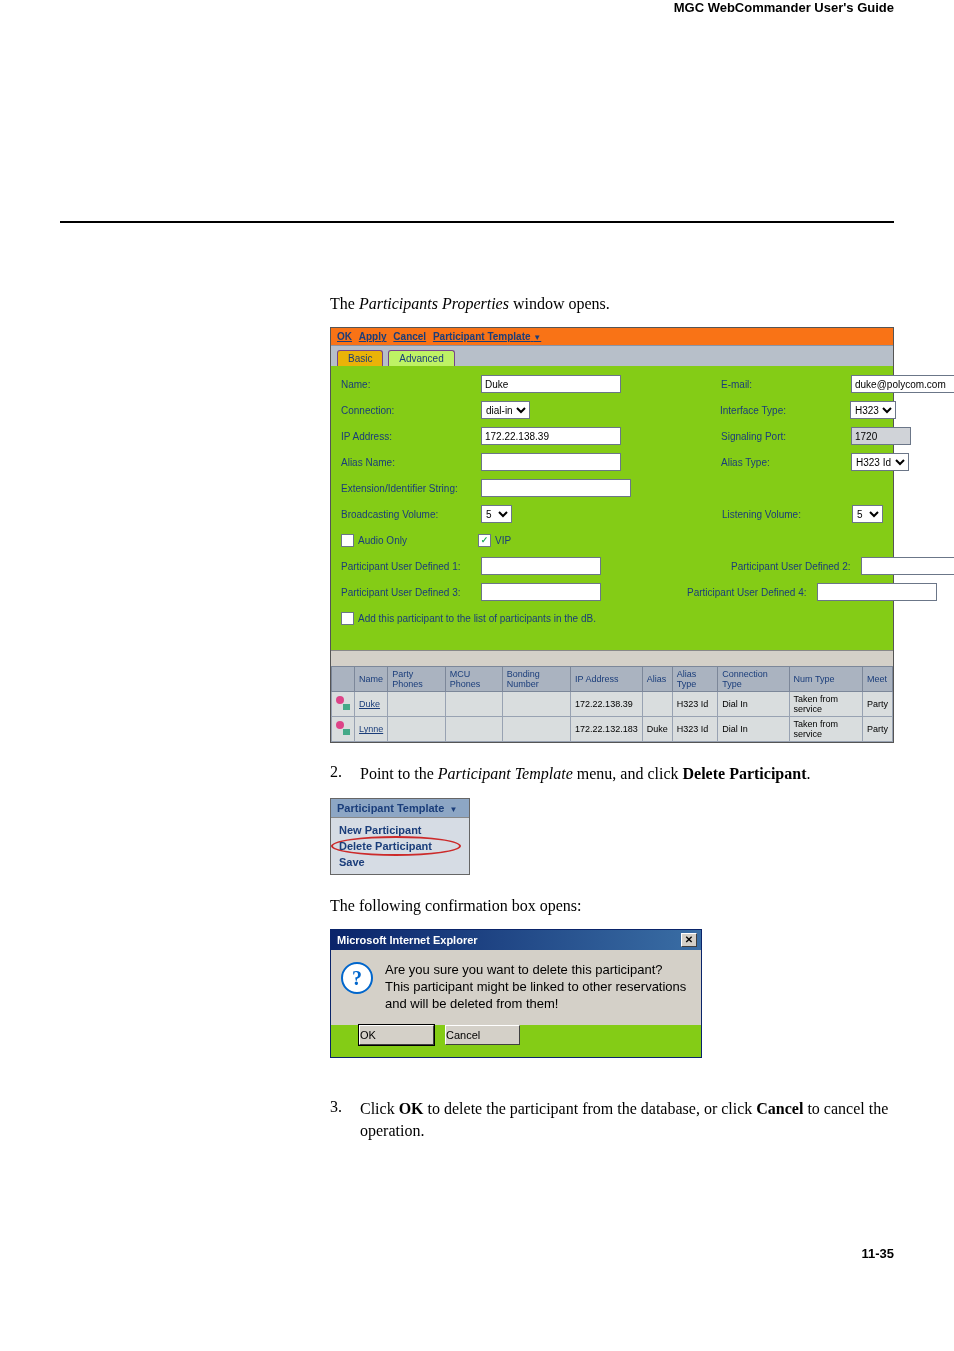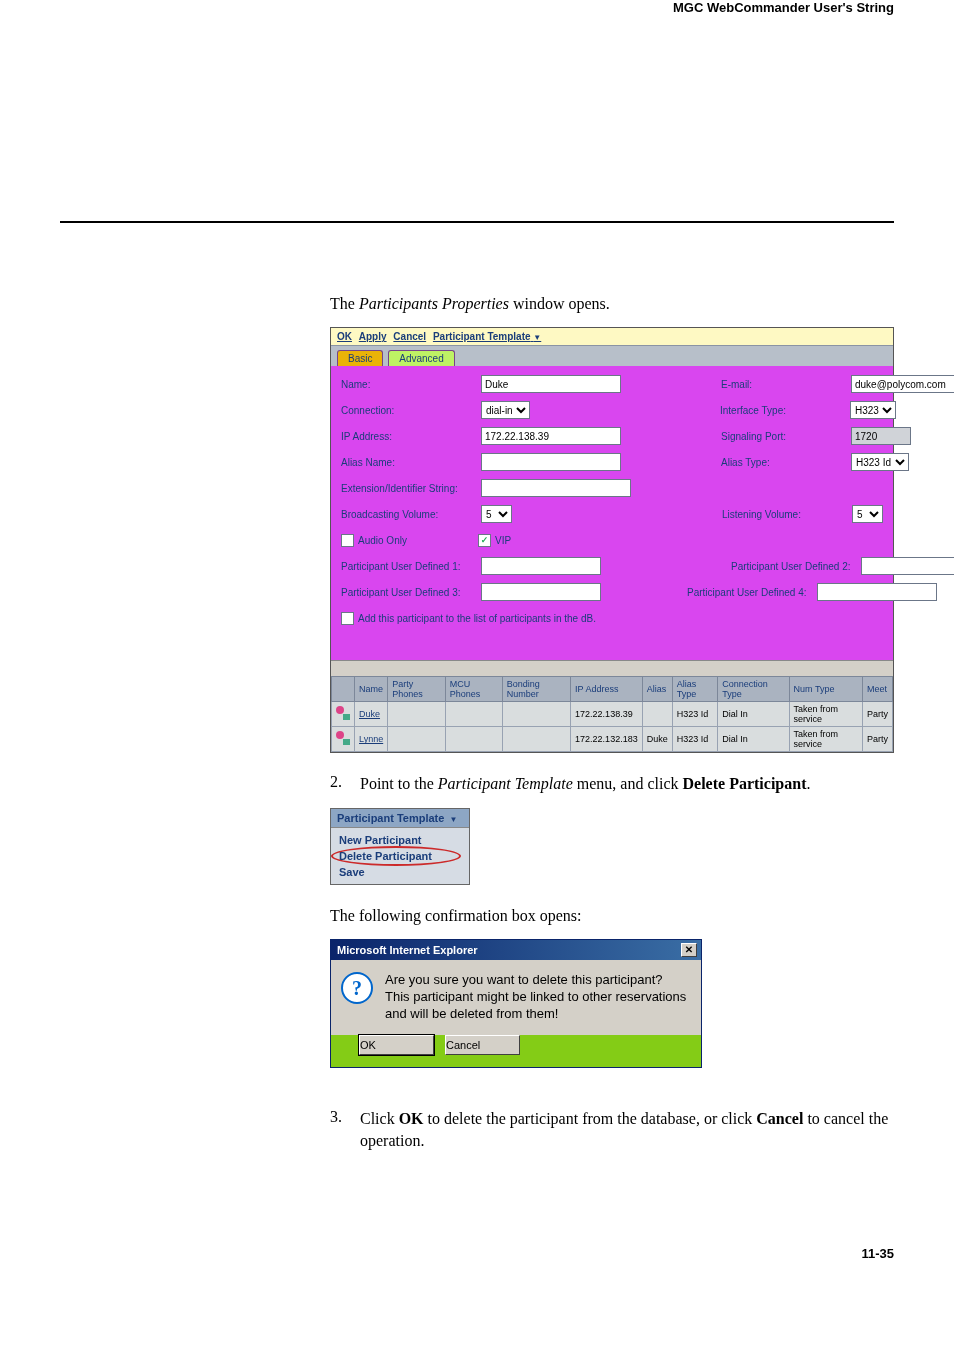--- a/index.html
+++ b/index.html
@@ -9,28 +9,28 @@
   
   .header-line { border-top: 2px solid #000; margin-top: 200px; margin-bottom: 4px; }
   .header-bar { text-align: right; font-family: Arial, sans-serif; font-weight: bold; font-size: 13px; padding-bottom: 6px; }
   
   .content { margin-left: 270px; margin-top: 70px; }
   .content p { font-size: 16px; margin-bottom: 12px; line-height: 1.4; }
   .italic { font-style: italic; }
   .bold { font-weight: bold; }
   
   .window { border: 1px solid #555; font-family: Tahoma, Arial, sans-serif; font-size: 10px; margin-bottom: 20px; }
-  .toolbar { background: #fef9c3; padding: 3px 6px; border-bottom: 1px solid #8a94a4; }
+  .toolbar { background: #f97316; padding: 3px 6px; border-bottom: 1px solid #8a94a4; }
   .tool-link { color: #1a3d7a; text-decoration: underline; margin-right: 4px; font-weight: bold; cursor: pointer; display: inline-block; }
   
   .tabs-bar { background: #b7bfc9; padding: 4px 6px 0 6px; }
   .tab { display: inline-block; background: #eab308; border: 1px solid #748; border-bottom: none; padding: 2px 10px; margin-right: 2px; color: #1a3d7a; font-size: 10px; border-radius: 3px 3px 0 0; }
   .tab.inactive { background: #bef264; }
   
-  .form-area { background: #d946ef; padding: 8px 10px 26px 10px; }
+  .form-area { background: #84cc16; padding: 8px 10px 16px 10px; }
   .form-row { display: flex; align-items: center; margin-bottom: 6px; min-height: 20px; }
   .form-label { color: #1a3d7a; font-size: 10px; width: 140px; flex-shrink: 0; }
   .form-input { background: #fff; border: 1px solid #6b7688; height: 18px; font-size: 10px; padding: 1px 3px; }
   .form-select { background: #fff; border: 1px solid #6b7688; height: 18px; font-size: 10px; }
   .col2-label { color: #1a3d7a; font-size: 10px; width: 130px; flex-shrink: 0; margin-left: 100px; }
   .checkbox { width: 13px; height: 13px; background: #fff; border: 1px solid #6b7688; display: inline-block; margin-right: 4px; vertical-align: middle; text-align: center; font-size: 9px; line-height: 11px; }
   .checkbox.checked::after { content: '✓'; color: #2a5; font-weight: bold; }
   
   .scrollbar-corner { background: #d4d0c8; height: 16px; position: relative; border-top: 1px solid #888; }
   
@@ -65,21 +65,21 @@
   .dialog-buttons { background: #84cc16; padding: 0 10px 12px 24px; text-align: left; }
   .dialog-btn { background: #d4d0c8; border: 1px solid #404040; border-top-color: #fff; border-left-color: #fff; padding: 3px 0; width: 75px; margin: 0 4px; font-size: 11px; cursor: pointer; display: inline-block; }
   .dialog-btn.default { outline: 1px solid #000; }
   
   .page-num { position: absolute; bottom: 90px; right: 60px; font-family: Arial, sans-serif; font-weight: bold; font-size: 13px; }
 </style>
 </head>
 <body>
 
 <div class="page">
-  <div class="header-bar"><span>MGC WebCommander User's String</span></div>
+  <div class="header-bar"><span>MGC WebCommander User's Guide</span></div>
   <div class="header-line"></div>
 
   <div class="content">
     <p>
       <span>The </span><span class="italic">Participants Properties</span><span> window opens.</span>
     </p>
 
     <div class="window">
       <div class="toolbar">
         <span class="tool-link">OK</span>

